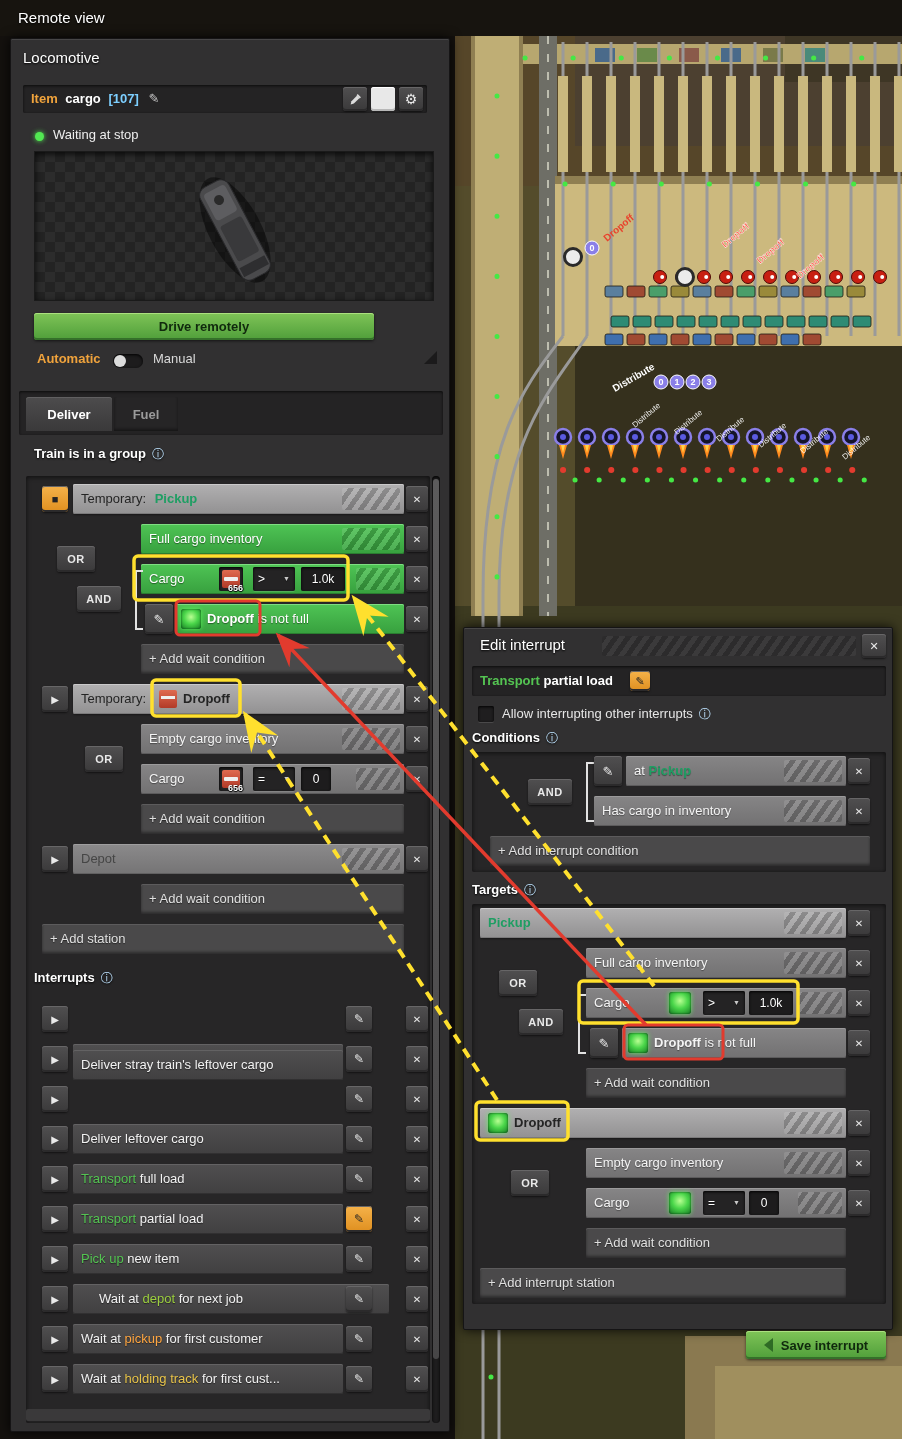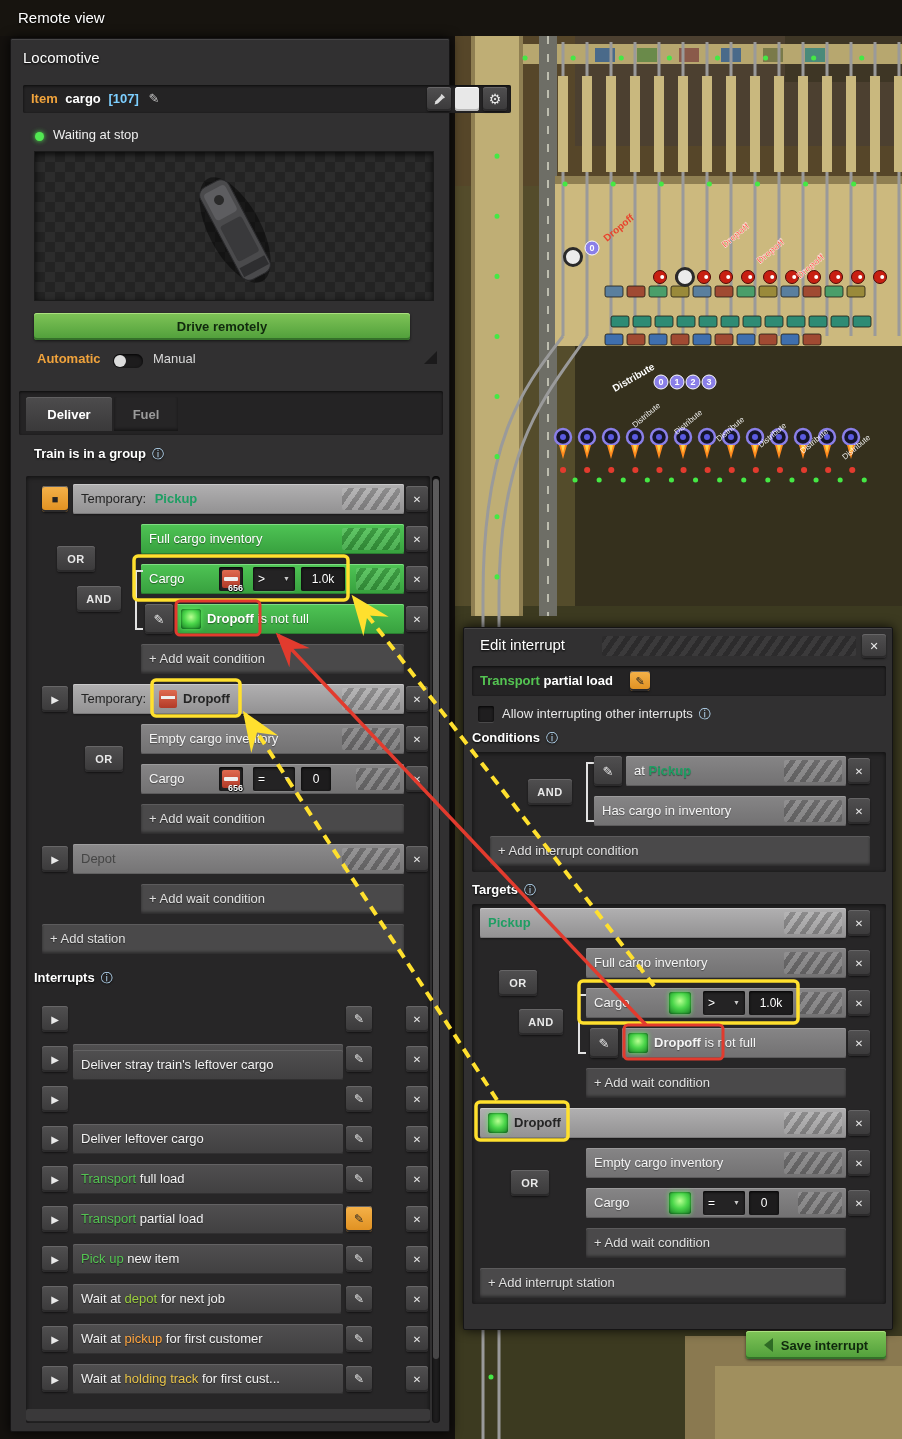--- a/index.html
+++ b/index.html
@@ -241,21 +241,21 @@
     <text transform="translate(264,406) rotate(-40)" font-size="8" fill="#fff" opacity=".9">Distribute</text>
     <text transform="translate(306,412) rotate(-40)" font-size="8" fill="#fff" opacity=".9">Distribute</text>
     <text transform="translate(348,418) rotate(-40)" font-size="8" fill="#fff" opacity=".9">Distribute</text>
     <text transform="translate(390,424) rotate(-40)" font-size="8" fill="#fff" opacity=".9">Distribute</text>
   </g>
 </svg>
 
 <div class="panel" style="left:10px;top:38px;width:440px;height:1394px;z-index:2">
   <span class="ptitle abs" style="left:12px;top:10px">Locomotive</span>
 
-  <div class="darkbar" style="left:12px;top:46px;width:488px;height:28px">
+  <div class="darkbar" style="left:12px;top:46px;width:404px;height:28px">
     <span class="abs" style="left:8px;top:0;line-height:28px;font-size:13px;font-weight:bold">
       <span style="color: rgb(240, 163, 60);">Item</span>
       <span style="margin-left:4px">cargo</span>
       <span style="margin-left: 4px; color: rgb(125, 207, 255);">[107]</span>
       <span style="margin-left:6px;color:#c4c4c4;font-weight:normal">✎</span>
     </span>
     <div class="btn-sq" style="right:60px;top:2px;width:24px;height:24px">
       <svg width="13" height="13" viewBox="0 0 16 16">
         <path d="M2 14l1-4 7-7 3 3-7 7z" fill="#ddd"></path>
           <path d="M10 2l4 4" stroke="#ddd" stroke-width="2"></path>
@@ -279,21 +279,21 @@
         <ellipse rx="26" ry="58" fill="rgba(0,0,0,.45)"></ellipse>
         <rect x="-16" y="-52" width="32" height="104" rx="9" fill="#4a4a4c" stroke="#2a2a2c"></rect>
         <rect x="-12" y="-46" width="24" height="30" rx="4" fill="#5d5d60"></rect>
         <rect x="-12" y="-10" width="24" height="40" rx="3" fill="#39393b"></rect>
         <circle cy="-34" r="5" fill="#2a2a2a"></circle>
         <rect x="-14" y="36" width="28" height="10" fill="#2e2e30"></rect>
       </g>
     </svg>
   </div>
 
-  <div class="green-btn" style="left:23px;top:274px;width:376px;height:27px">
+  <div class="green-btn" style="left:23px;top:274px;width:340px;height:27px">
     <span>Drive remotely</span>
   </div>
 
   <span class="abs" style="left: 26px; top: 312px; font-size: 13px; font-weight: bold; color: rgb(240, 163, 60);">Automatic</span>
   <div class="toggle" style="left:102px;top:315px">
       <div class="knob"></div>
     </div>
   <span class="abs" style="left:142px;top:312px;font-size:13px;color:#d9d9d9">Manual</span>
   <span class="abs" style="right:12px;top:312px;width:0;height:0;border-top:13px solid transparent;border-right:13px solid #1b1a1b"></span>
 
@@ -532,21 +532,21 @@
   <div class="btn-sq" style="left:335px;top:1207px;width:26px;height:26px;font-size:12px">
       <span>✎</span>
     </div>
   <div class="btn-sq xbtn" style="left:395px;top:1207px">
       <span>✕</span>
     </div>
 
   <div class="btn-sq" style="left:31px;top:1247px;width:26px;height:26px;font-size:10px">
       <span>▶</span>
     </div>
-  <div class="row int-row" style="left:62px;top:1245px;width:268px;padding-left:8px">
+  <div class="row int-row" style="left:62px;top:1245px;width:316px;padding-left:26px">
     <span>Wait at </span><span style="color: rgb(156, 207, 63);">depot</span><span> for next job</span>
   </div>
   <div class="btn-sq" style="left:335px;top:1247px;width:26px;height:26px;font-size:12px">
       <span>✎</span>
     </div>
   <div class="btn-sq xbtn" style="left:395px;top:1247px">
       <span>✕</span>
     </div>
 
   <div class="btn-sq" style="left:31px;top:1287px;width:26px;height:26px;font-size:10px">

